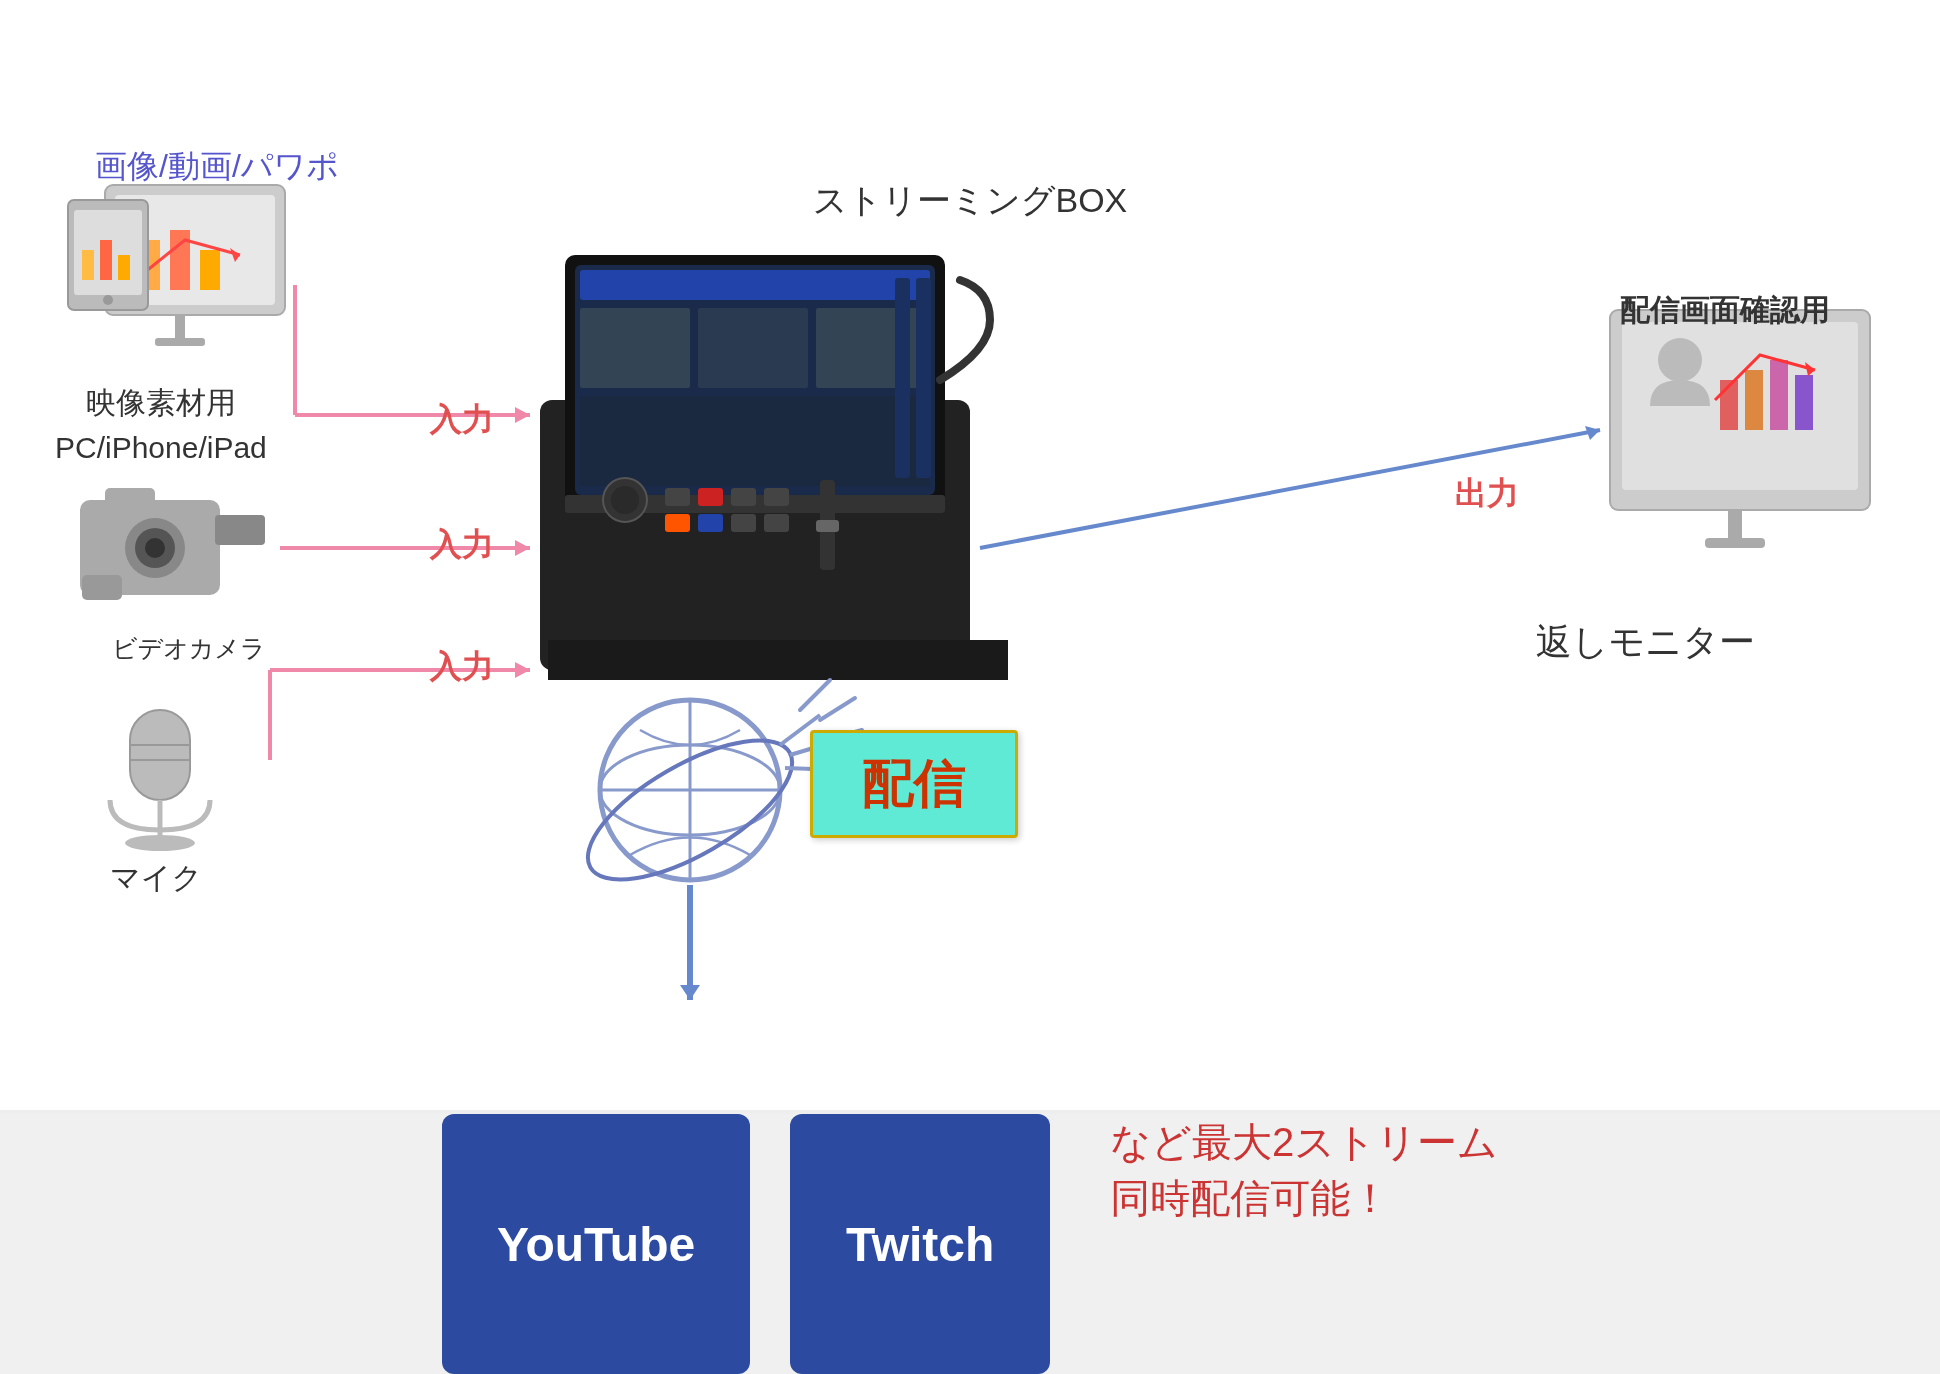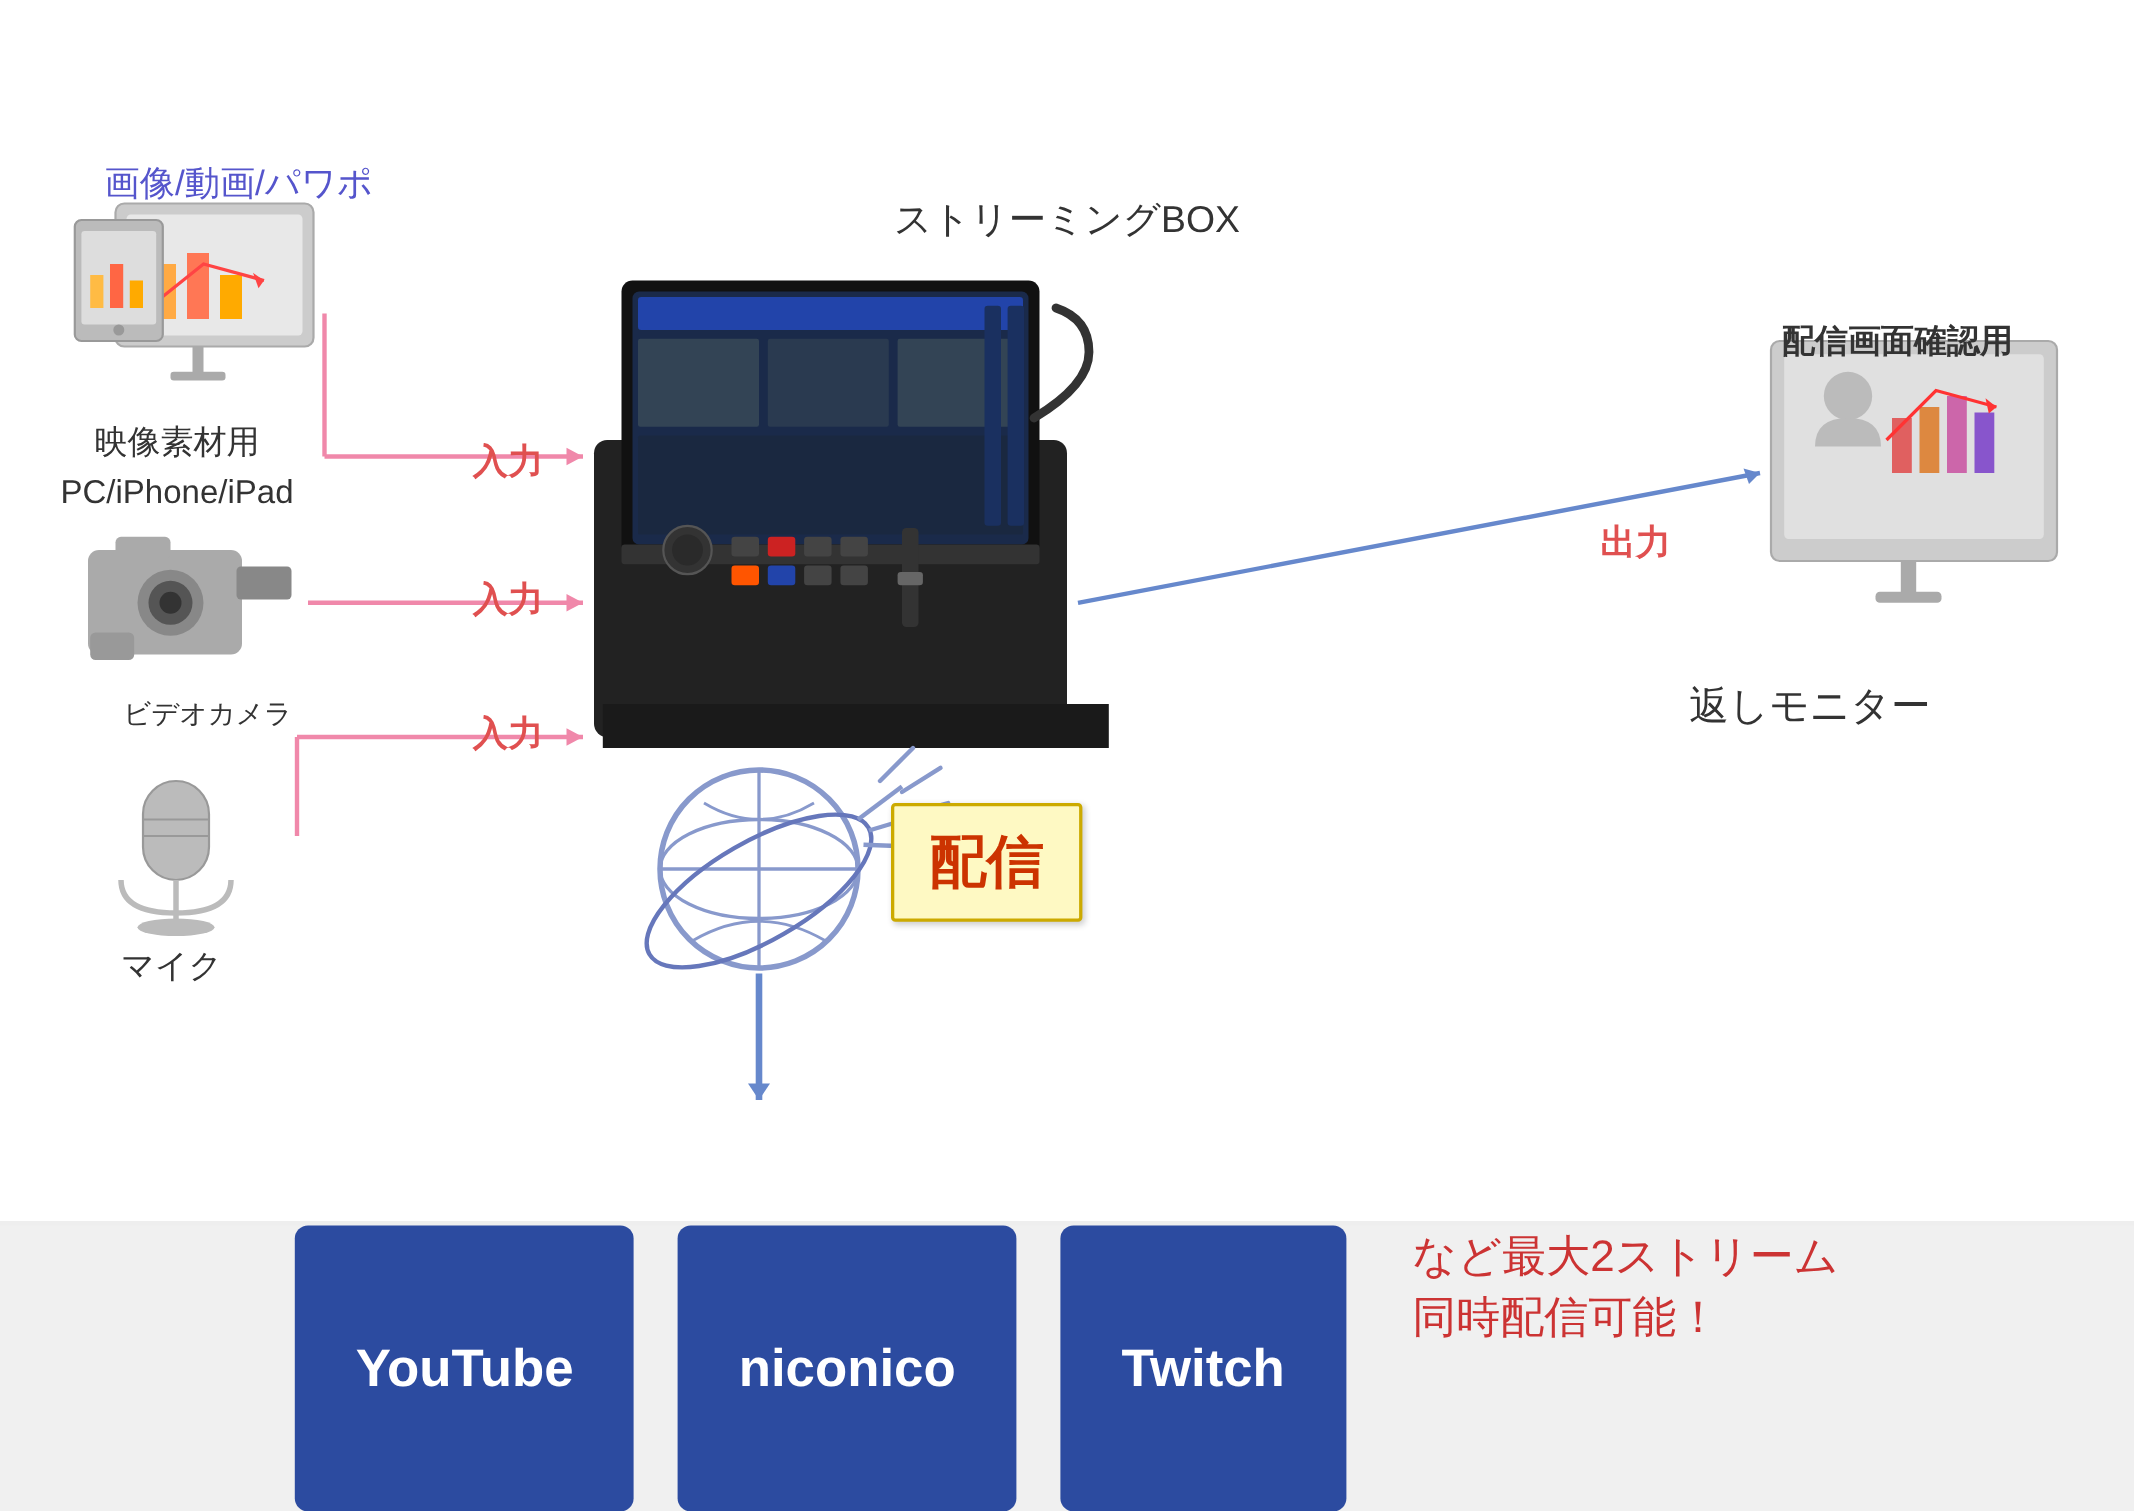--- a/index.html
+++ b/index.html
@@ -231,23 +231,22 @@
   </div>
 
   <div style="position:absolute; top:398px; left:430px; color:#e05050; font-size:32px; font-weight:bold;">入力</div>
 
   <div style="position:absolute; top:523px; left:430px; color:#e05050; font-size:32px; font-weight:bold;">入力</div>
 
   <div style="position:absolute; top:645px; left:430px; color:#e05050; font-size:32px; font-weight:bold;">入力</div>
 
   <div style="position:absolute; top:472px; right:421px; color:#e05050; font-size:32px; font-weight:bold;">出力</div>
 
-  <div style="position:absolute; top:730px; left:810px; background:#fef9c3; border:3px solid #ccaa00; padding:16px 32px; font-size:52px; font-weight:bold; color:#cc3300; border-radius:4px; box-shadow: 2px 2px 6px rgba(0,0,0,0.2);">配信</div>
+  <div style="position:absolute; top:730px; left:810px; background:#5eead4; border:3px solid #ccaa00; padding:16px 49px; font-size:52px; font-weight:bold; color:#cc3300; border-radius:4px; box-shadow: 2px 2px 6px rgba(0,0,0,0.2);">配信</div>
 
   <div class="bottom-bar">
     <div class="stream-button">YouTube</div>
-    <div class="stream-button">niconico</div>
     <div class="stream-button">Twitch</div>
     <div class="stream-label" style="white-space:pre-line;">など最大2ストリーム
 同時配信可能！</div>
   </div>
 
 </div>
 
 </body></html>

